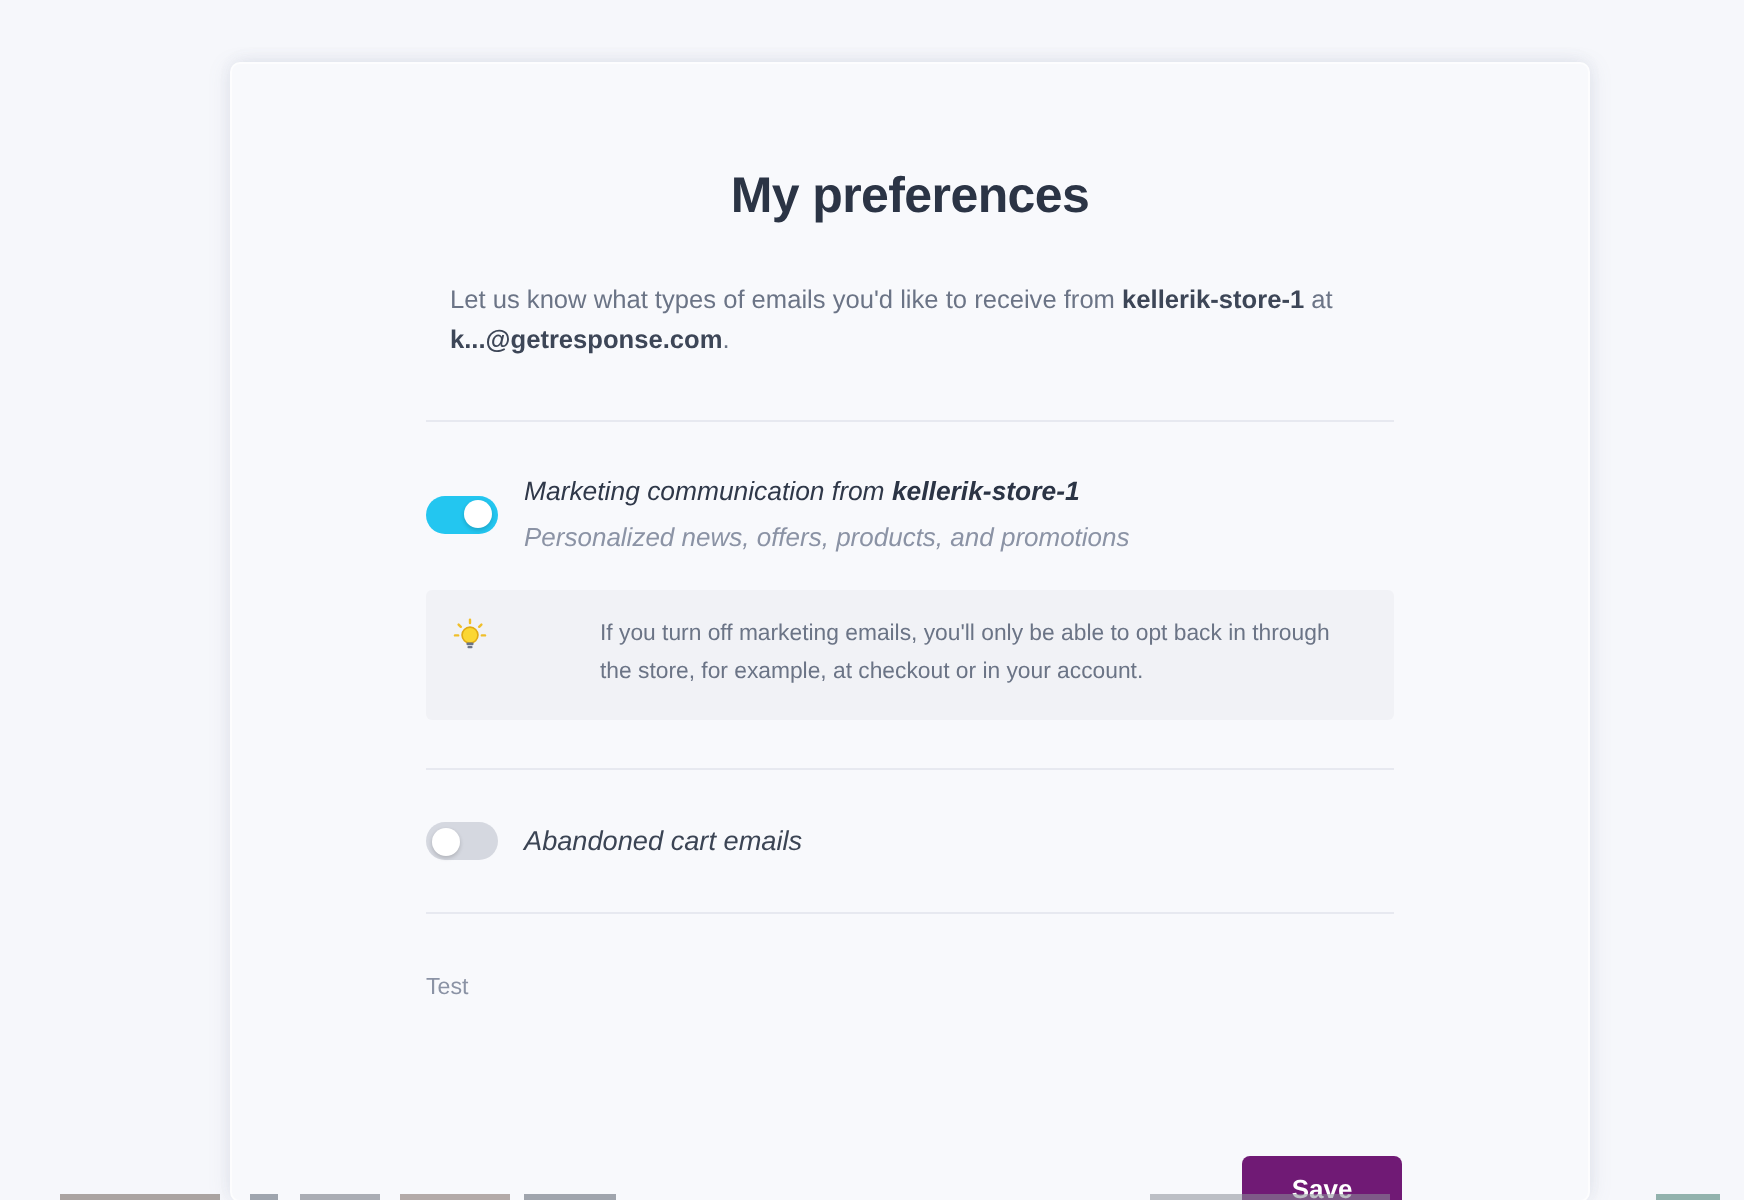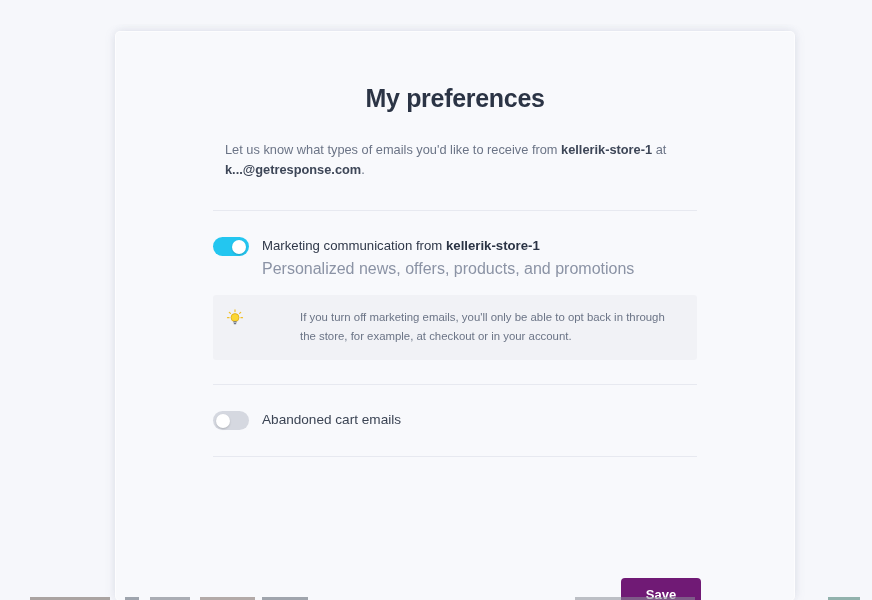--- a/index.html
+++ b/index.html
@@ -74,37 +74,38 @@
     background: #e7e9f0;
     width: 484px;
   }
   .divider.d1 { margin-top: 30px; }
   .divider.d2 { margin-top: 24px; }
   .divider.d3 { margin-top: 26px; }
 
   
   .pref-row {
     display: flex;
-    align-items: flex-start;
+    align-items: center;
     padding-top: 25px;
+    font-style: italic;
   }
 
   .pref-text { padding-left: 13px; padding-top: 1px; }
 
   .pref-label {
     font-size: 13.2px;
     color: #2f3849;
     line-height: 17px;
   }
   .pref-label b { font-weight: bold; color: #2b3445; }
 
   .pref-label.plain { font-size: 13.6px; color: #3b4454; }
 
   .pref-desc {
-    font-size: 16px;
+    font-size: 13px;
     color: #8b93a5;
     margin-top: 7px;
     line-height: 16px;
   }
 
   
   .toggle {
     flex: 0 0 auto;
     width: 36px;
     height: 19px;
@@ -241,20 +242,21 @@
         <div class="toggle off">
           <span class="knob"></span>
         </div>
         <div class="pref-text">
           <div class="pref-label plain">Abandoned cart emails</div>
         </div>
       </div>
 
       <div class="divider d3"></div>
 
+      <div class="test-text">Test</div>
 
     </div>
 
     <button class="save-btn">Save</button>
   </div>
 
   <div class="footer-strip">
     <span class="seg" style="left:30px;  width:80px;  background:#6b5f58;"></span>
     <span class="seg" style="left:125px; width:14px; background:#55606d;"></span>
     <span class="seg" style="left:150px; width:40px; background:#6a6f78;"></span>

